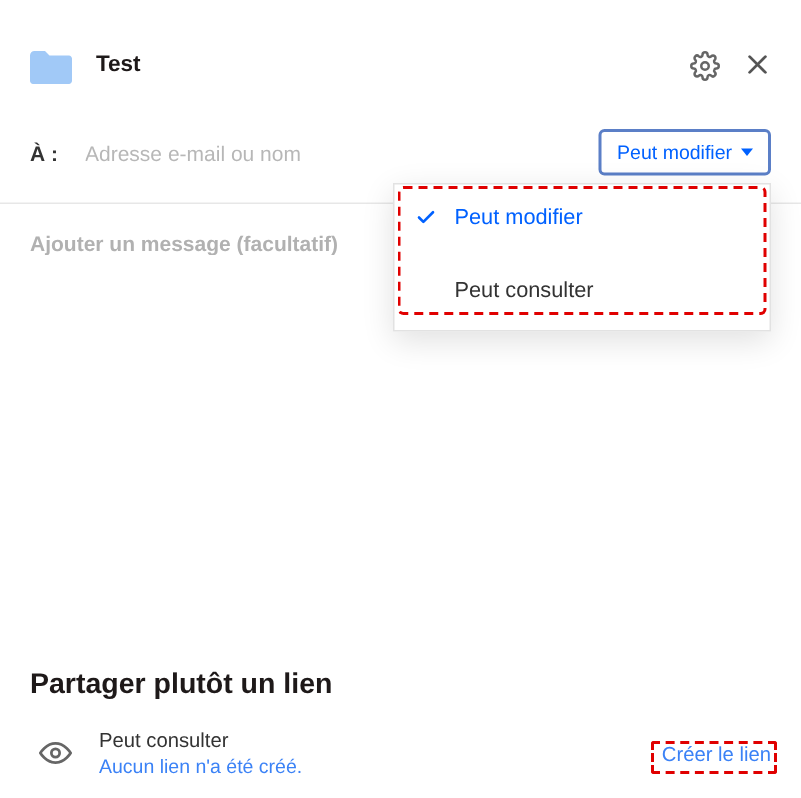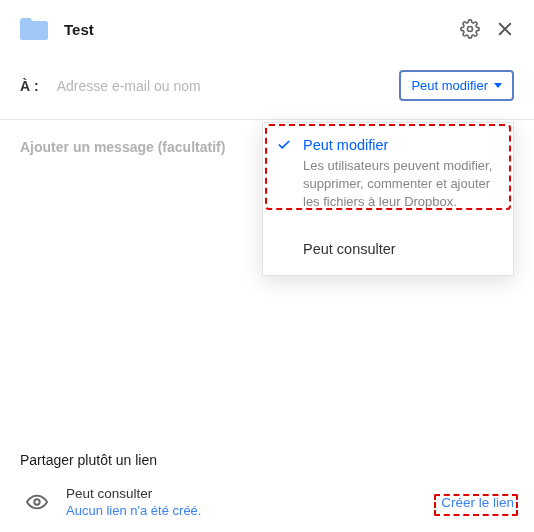--- a/index.html
+++ b/index.html
@@ -6,22 +6,21 @@
   body {
     font-family: -apple-system, BlinkMacSystemFont, "Segoe UI", Helvetica, Arial, sans-serif;
     background: #fff;
     width: 534px;
     height: 532px;
     position: relative;
     color: #1e1919;
   }
   .header {
     display: flex;
-    align-items: center;
-    padding: 18px 20px 14px 20px;
+    padding: 34px 20px 14px 20px;
   }
   .folder-icon {
     width: 28px;
     height: 22px;
     margin-right: 16px;
   }
   .folder-svg { display:block; }
   .title {
     font-size: 15px;
     font-weight: 600;
@@ -129,22 +128,22 @@
     pointer-events: none;
   }
 
   .footer {
     position: absolute;
     left: 0; right: 0;
     bottom: 14px;
     padding: 0 20px;
   }
   .footer-title {
-    font-size: 14px;
-    font-weight: 400;
+    font-size: 19px;
+    font-weight: 700;
     margin-bottom: 18px;
   }
   .footer-row {
     display: flex;
     align-items: center;
   }
   .eye-icon {
     margin-right: 18px;
     margin-left: 6px;
     color: #555;
@@ -207,21 +206,20 @@
 </div>
 
 <div class="dropdown">
   <div class="dd-item">
     <span class="check">
       <svg width="14" height="14" viewBox="0 0 24 24" fill="none" stroke="#0061ff" stroke-width="3" stroke-linecap="round" stroke-linejoin="round">
         <polyline points="20 6 9 17 4 12"></polyline>
       </svg>
     </span>
     <div class="dd-title selected">Peut modifier</div>
-    <div class="dd-desc">Les utilisateurs peuvent modifier, supprimer, commenter et ajouter les fichiers à leur Dropbox.</div>
   </div>
   <div class="dd-item">
     <div class="dd-title">Peut consulter</div>
   </div>
 </div>
 
 <div class="hl-1"></div>
 
 <div class="footer">
   <div class="footer-title">Partager plutôt un lien</div>

